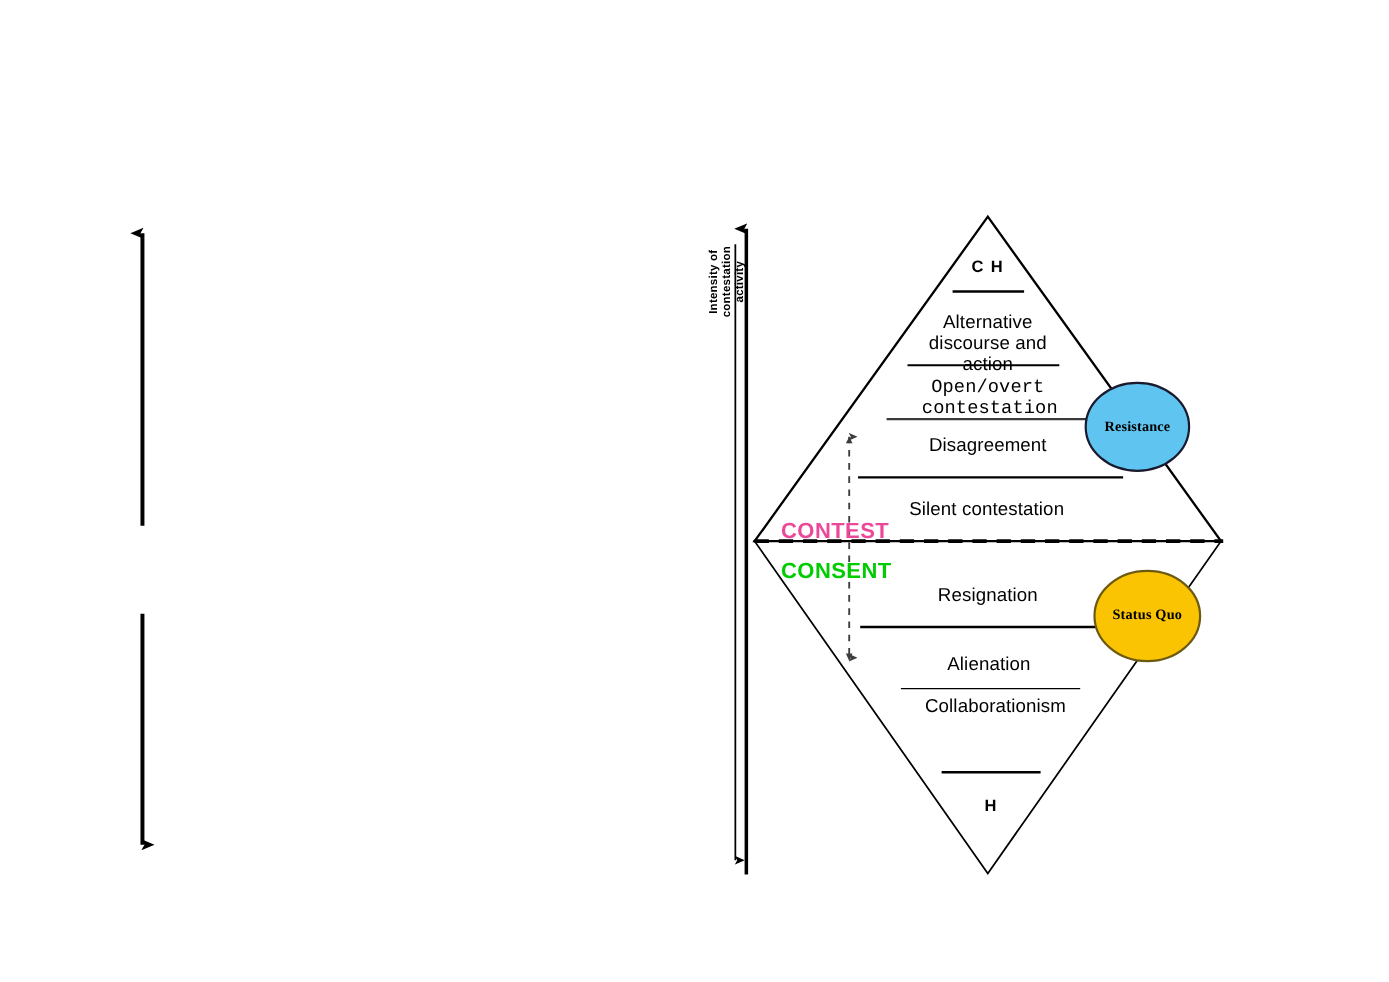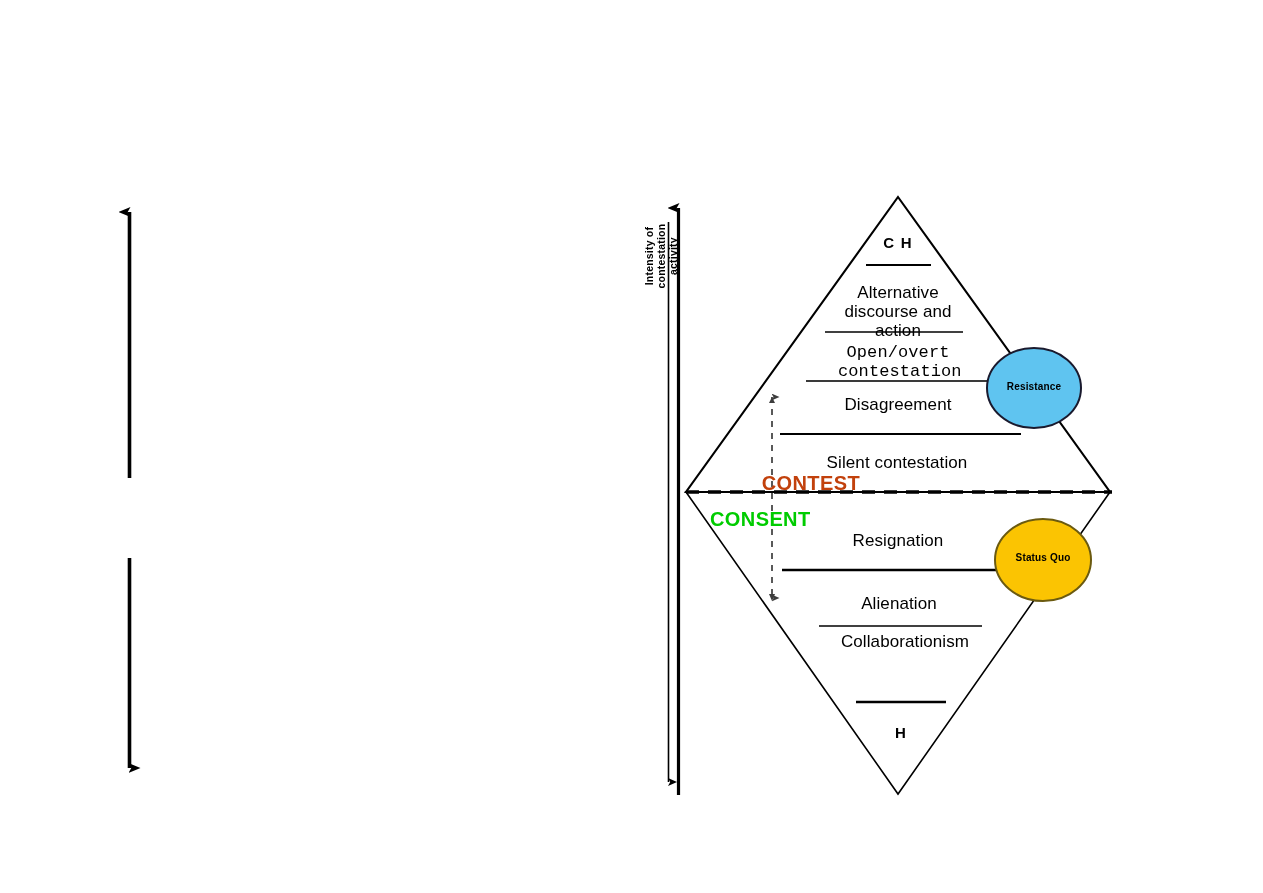--- a/index.html
+++ b/index.html
@@ -45,23 +45,24 @@
     font-size: 15px;
     font-weight: 700;
     letter-spacing: 1.2px;
   }
   .zone-label {
     font-size: 20px;
     font-weight: 700;
     letter-spacing: 0.4px;
   }
   .ellipse-label {
-    font-size: 10px;
+    font-size: 13px;
     font-weight: 700;
     letter-spacing: 0.15px;
+    font-family: Liberation Serif, serif;
   }
   .axis-label {
     position: absolute;
     font-size: 10.5px;
     font-weight: 700;
     line-height: 1.15;
     letter-spacing: 0.2px;
     text-align: center;
     white-space: pre-line;
     transform-origin: 50% 50%;
@@ -135,21 +136,21 @@
 discourse and
 action</div>
 
   <div class="lbl tier-label" style="left:838px; top:343px; width:120px;font-family:Liberation Mono, monospace;">Open/overt
 contestation</div>
 
   <div class="lbl tier-label" style="left:836px; top:395px; width:124px;">Disagreement</div>
 
   <div class="lbl tier-label" style="left:826px; top:453px; width:142px;">Silent contestation</div>
 
-  <div class="lbl zone-label" style="left:710px; top:472px; width:150px; text-align:right; color:#c2410c;">CONTEST</div>
+  <div class="lbl zone-label" style="left:710px; top:472px; width:150px; text-align:left; color:#ec4899;">CONTEST</div>
 
   <div class="lbl zone-label" style="left:710px; top:508px; width:170px; text-align:left; color:#00CC00;">CONSENT</div>
 
   <div class="lbl tier-label" style="left:838px; top:531px; width:120px;">Resignation</div>
 
   <div class="lbl tier-label" style="left:840px; top:594px; width:118px;">Alienation</div>
 
   <div class="lbl tier-label" style="left:832px; top:632px; width:146px;">Collaborationism</div>
 
   <div class="lbl cap-label" style="left:851px; top:725px; width:100px;">H</div>

